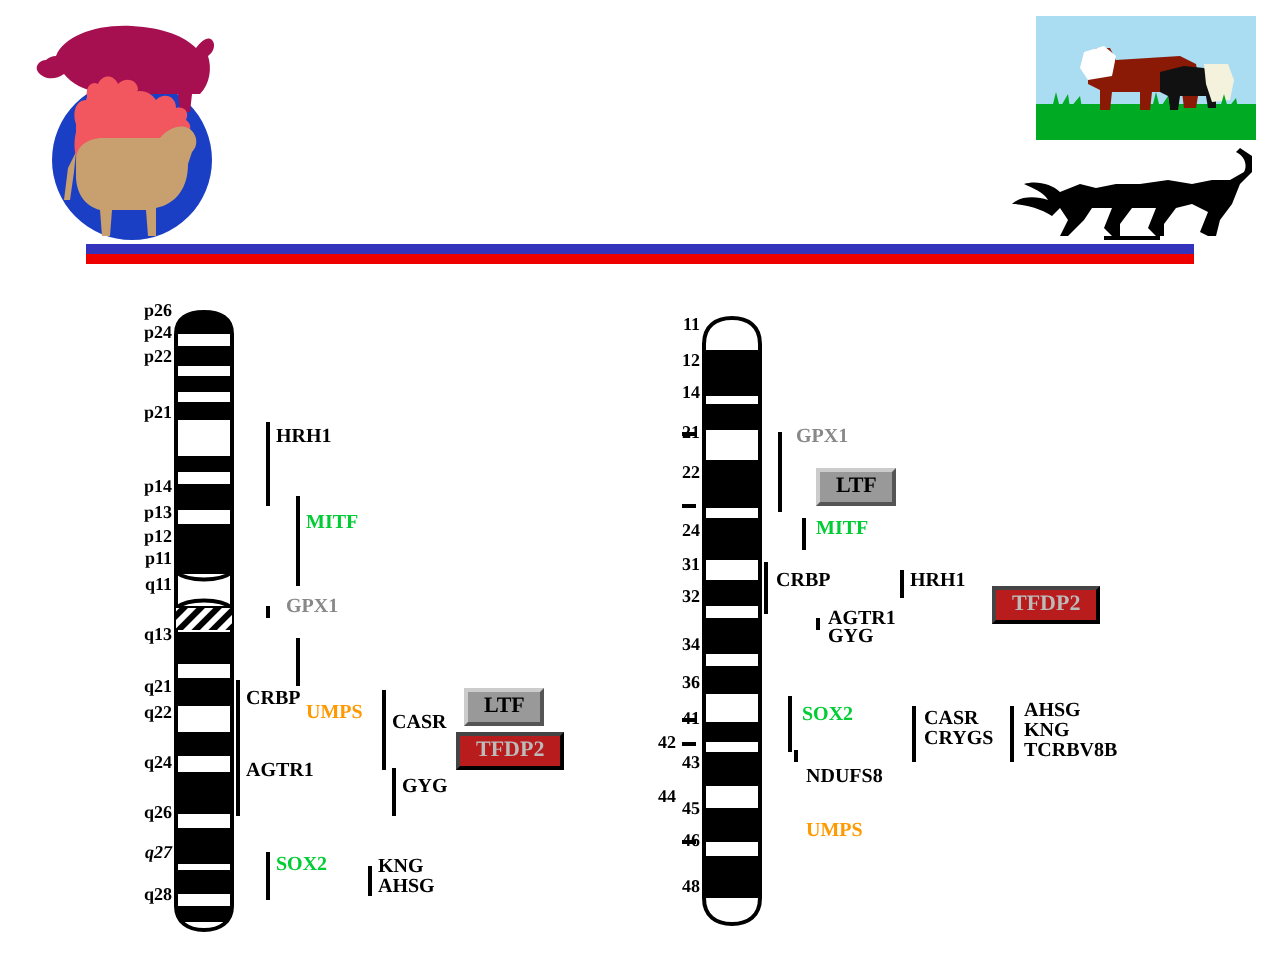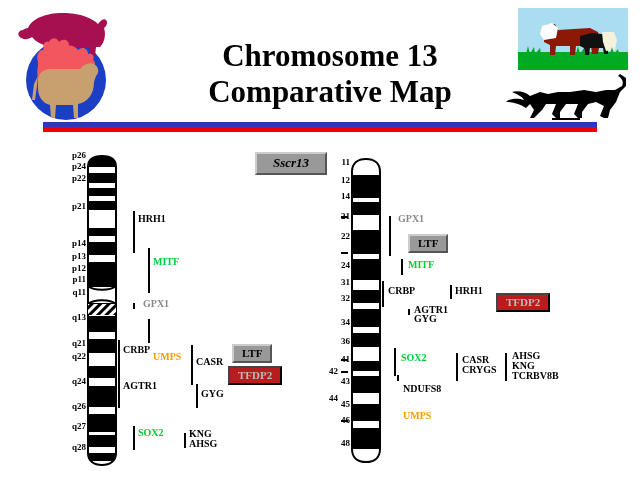--- a/index.html
+++ b/index.html
@@ -113,24 +113,20 @@
            L56 46 L40 48 Z"></path>
 
       <path fill="#c8a070" d="M30 74 C30 68 34 64 42 63 L72 63 C76 58 82 56 86 58
            C90 60 92 66 88 70 L86 76 C86 88 80 96 70 98
            L70 112 L66 112 L65 99 L48 99 L47 112 L43 112 L42 99
            C34 97 30 90 30 82 Z"></path>
       <path fill="#c8a070" d="M30 70 L26 78 L24 94 L27 94 L29 80 Z"></path>
     </svg>
   </div>
 
-  <div class="title">
-    <div>Chromosome 13</div>
-    <div>Comparative Map</div>
-  </div>
 
   <div class="photo-frame">
     <svg width="110" height="62" viewBox="0 0 110 62">
       <rect x="0" y="0" width="110" height="62" fill="#aadcf2"></rect>
       <rect x="0" y="44" width="110" height="18" fill="#00aa22"></rect>
 
       <path fill="#8a1a06" d="M26 22 L30 16 L37 16 L40 22 L72 20 L80 24 L82 34 L80 46 L74 46 L73 38
            L58 38 L57 47 L52 47 L52 38 L38 38 L37 47 L32 47 L32 37 L26 34 Z"></path>
       <path fill="#ffffff" d="M24 18 L34 15 L40 20 L38 30 L26 32 L22 26 Z"></path>
 
@@ -209,21 +205,21 @@
       <div class="bandlabel rt" style="left: 58px; top: 238px; width: 28px;">p14</div>
       <div class="bandlabel rt" style="left: 58px; top: 251px; width: 28px;">p13</div>
       <div class="bandlabel rt" style="left: 58px; top: 263px; width: 28px;">p12</div>
       <div class="bandlabel rt" style="left: 58px; top: 274px; width: 28px;">p11</div>
       <div class="bandlabel rt" style="left: 58px; top: 287px; width: 28px;">q11</div>
       <div class="bandlabel rt" style="left: 58px; top: 312px; width: 28px;">q13</div>
       <div class="bandlabel rt" style="left: 58px; top: 338px; width: 28px;">q21</div>
       <div class="bandlabel rt" style="left: 58px; top: 351px; width: 28px;">q22</div>
       <div class="bandlabel rt" style="left: 58px; top: 376px; width: 28px;">q24</div>
       <div class="bandlabel rt" style="left: 58px; top: 401px; width: 28px;">q26</div>
-      <div class="bandlabel rt" style="left: 58px; top: 421px; width: 28px;">q27</div>
+      <div class="bandlabel rt" style="left: 58px; top: 421px; width: 28px; font-style: italic;">q27</div>
       <div class="bandlabel rt" style="left: 58px; top: 442px; width: 28px;">q28</div>
     </div>
   <div id="human-genes-near">
       <div class="genebar" style="left: 133px; top: 211px; height: 42px;"></div>
       <div class="genelabel g-black" style="left: 138px; top: 213px;">HRH1</div>
       <div class="genebar" style="left: 148px; top: 248px; height: 45px;"></div>
       <div class="genelabel g-green" style="left: 153px; top: 256px;">MITF</div>
       <div class="genebar" style="left: 133px; top: 303px; height: 6px;"></div>
       <div class="genelabel g-gray" style="left: 143px; top: 298px;">GPX1</div>
       <div class="genebar" style="left: 148px; top: 319px; height: 24px;"></div>
@@ -325,15 +321,14 @@
       <div class="genebar" style="left: 505px; top: 353px; height: 28px;"></div>
       <div class="genelabel g-black" style="left: 512px; top: 350px;">AHSG</div>
       <div class="genelabel g-black" style="left: 512px; top: 360px;">KNG</div>
       <div class="genelabel g-black" style="left: 512px; top: 370px;">TCRBV8B</div>
     </div>
   <div id="pig-plates">
       <div class="plate" style="left: 408px; top: 234px; font-size: 11px; font-style: normal;">LTF</div>
       <div class="plate dark" style="left: 496px; top: 293px; font-size: 11px; font-style: normal;">TFDP2</div>
     </div>
 
-  <div class="plate" style="left:255px;top:152px;width:52px;">Sscr13</div>
 
 </div>
 
 </body></html>

